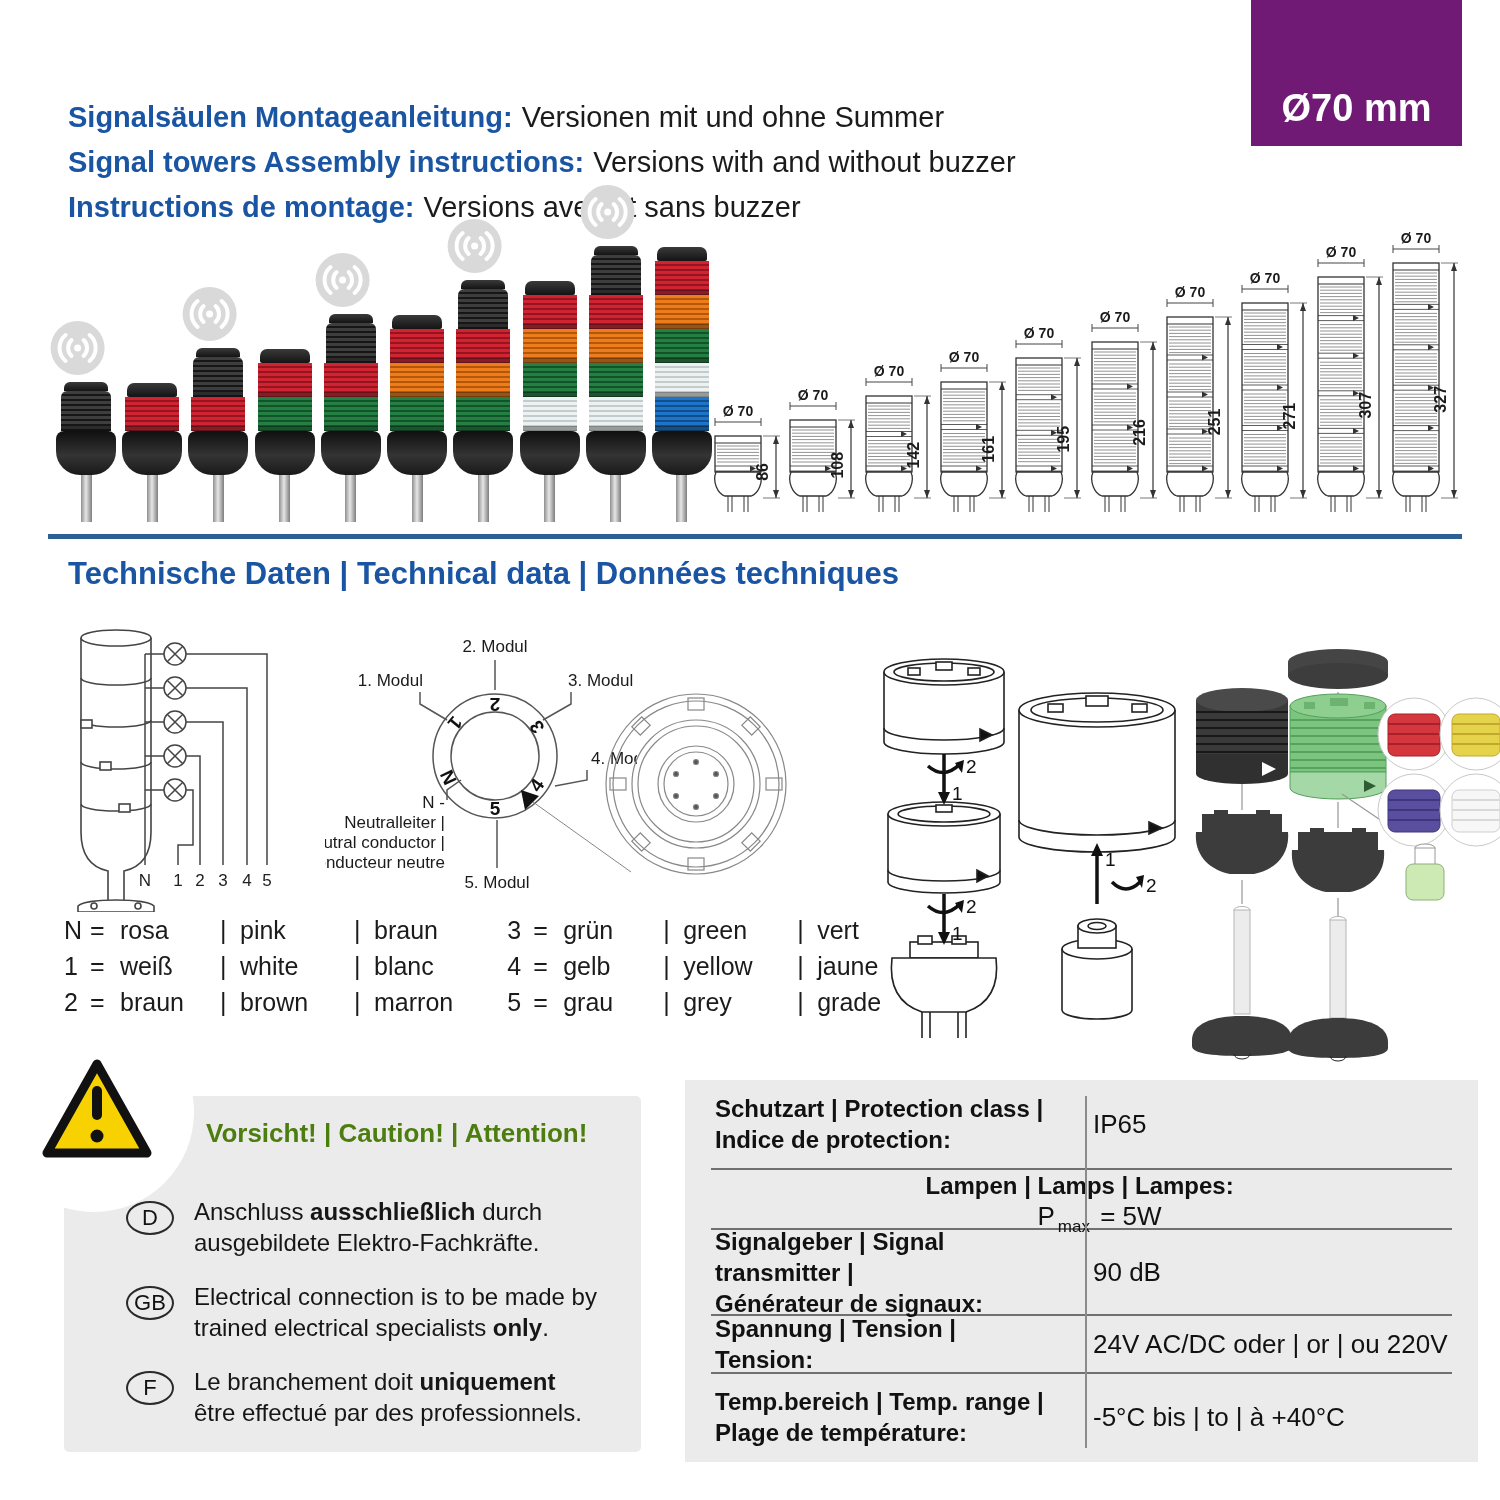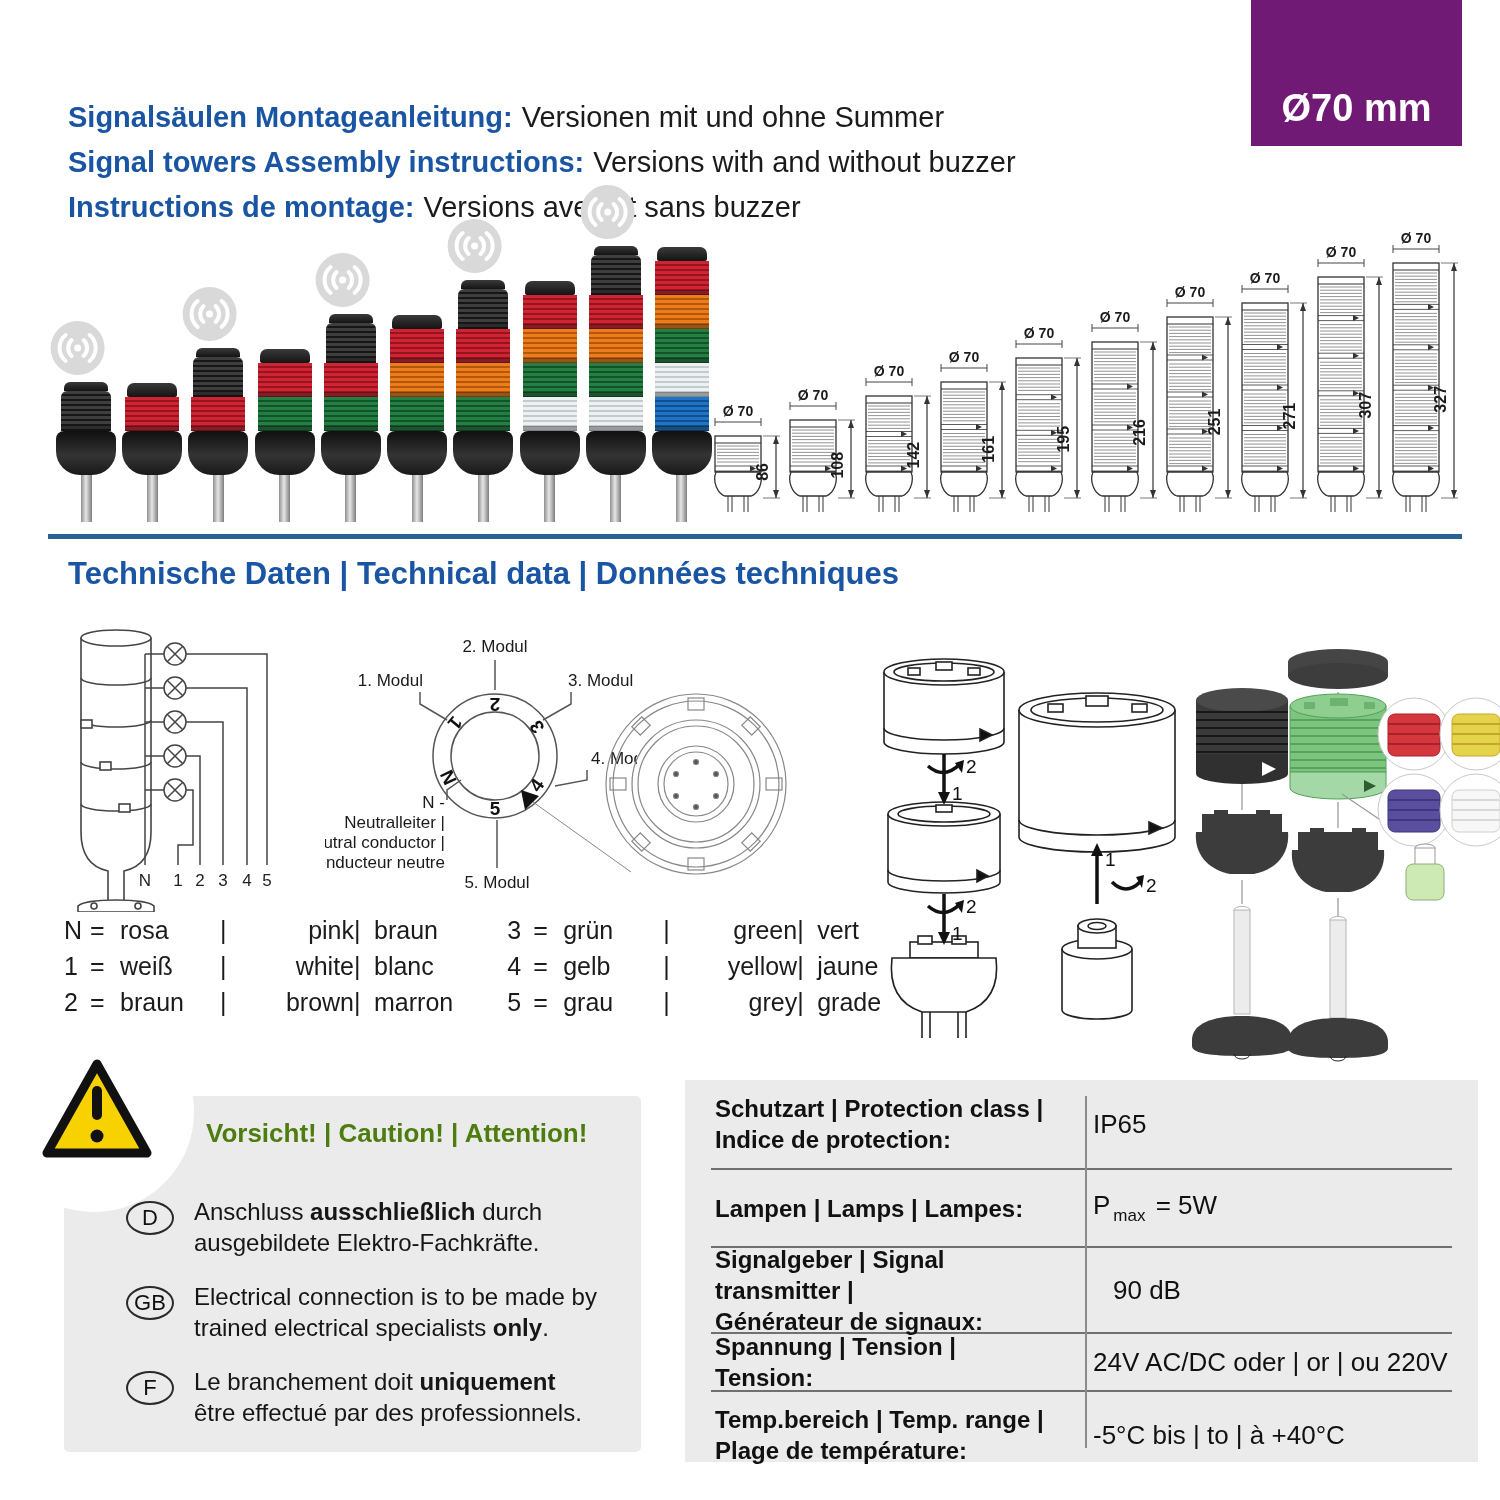--- a/index.html
+++ b/index.html
@@ -45,21 +45,21 @@
 
   .abs{position:absolute;}
 
   
   .legend{position:absolute;left:64px;top:916px;display:flex;gap:54px;}
   .lg-col{display:flex;flex-direction:column;gap:7px;}
   .lg-row{font-size:25px;display:flex;align-items:baseline;}
   .lg-key{width:26px;}
   .lg-eq{width:30px;}
   .lg-de{width:100px;}
-  .lg-en{width:114px;text-align:right;}
+  .lg-en{width:114px;}
   .lg-pipe{width:20px;}
 
   
   .warn-panel{position:absolute;left:64px;top:1096px;width:577px;height:356px;background:#ebebeb;
               border-radius:5px;overflow:hidden;}
   .warn-notch{position:absolute;left:-70px;top:-84px;width:200px;height:200px;background:#fff;border-radius:50%;}
   .warn-triangle{position:absolute;left:40px;top:1056px;z-index:3;}
   .warn-title{position:absolute;left:206px;top:1118px;font-size:26px;font-weight:bold;color:#4d7c0f;}
   .warn-items{position:absolute;left:126px;top:1196px;width:492px;display:flex;flex-direction:column;gap:23px;}
   .warn-item{display:flex;gap:20px;align-items:flex-start;}
@@ -69,21 +69,21 @@
   .warn-text{font-size:24px;line-height:31px;color:#161616;width:405px;}
 
   
   .table-panel{position:absolute;left:685px;top:1080px;width:793px;height:382px;background:#ebebeb;border-radius:0;}
   .t-vline{position:absolute;left:400px;top:16px;bottom:14px;width:2px;background:#8b8b8b;}
   .t-row{display:flex;align-items:center;}
   .t-label{width:372px;padding-left:30px;box-sizing:border-box;font-weight:bold;font-size:24px;
            line-height:31px;color:#111;}
   .t-value{padding-left:36px;font-size:26px;color:#111;}
   .t-sep{border-top:2px solid #707070;margin:0 26px;height:0;}
-  .rh1{height:88px;} .rh2{height:76px;} .rh3{height:84px;gap:20px;} .rh4{height:56px;} .rh5{height:86px;}
+  .rh1{height:88px;} .rh2{height:58px;flex-direction:column;} .rh3{height:84px;} .rh4{height:56px;} .rh5{height:86px;}
   .sub{font-size:17px;vertical-align:-7px;margin:0 3px;}
 </style>
 </head>
 <body>
 
 <div id="canvas">
 
   <div class="header">
     <div class="h-line">
       <span class="h-label">Signalsäulen Montageanleitung:</span><span>Versionen mit und ohne Summer</span>

